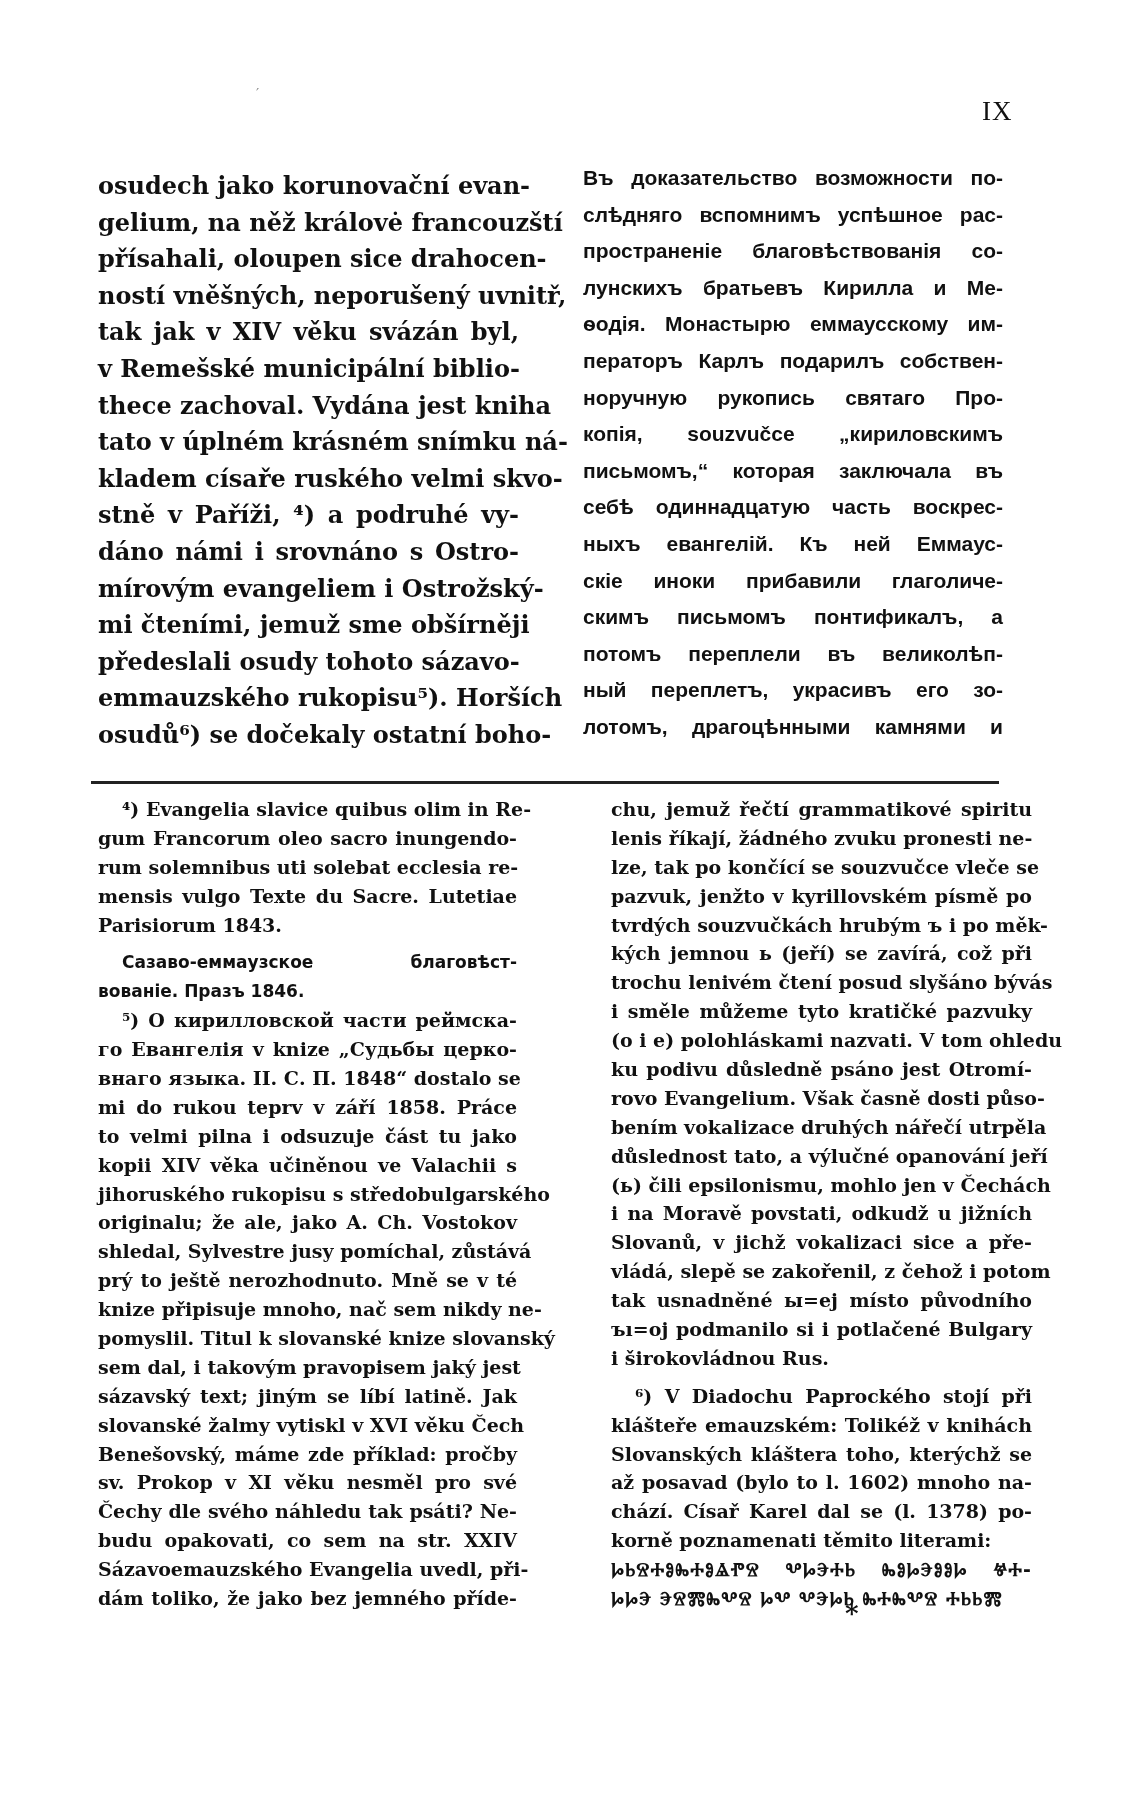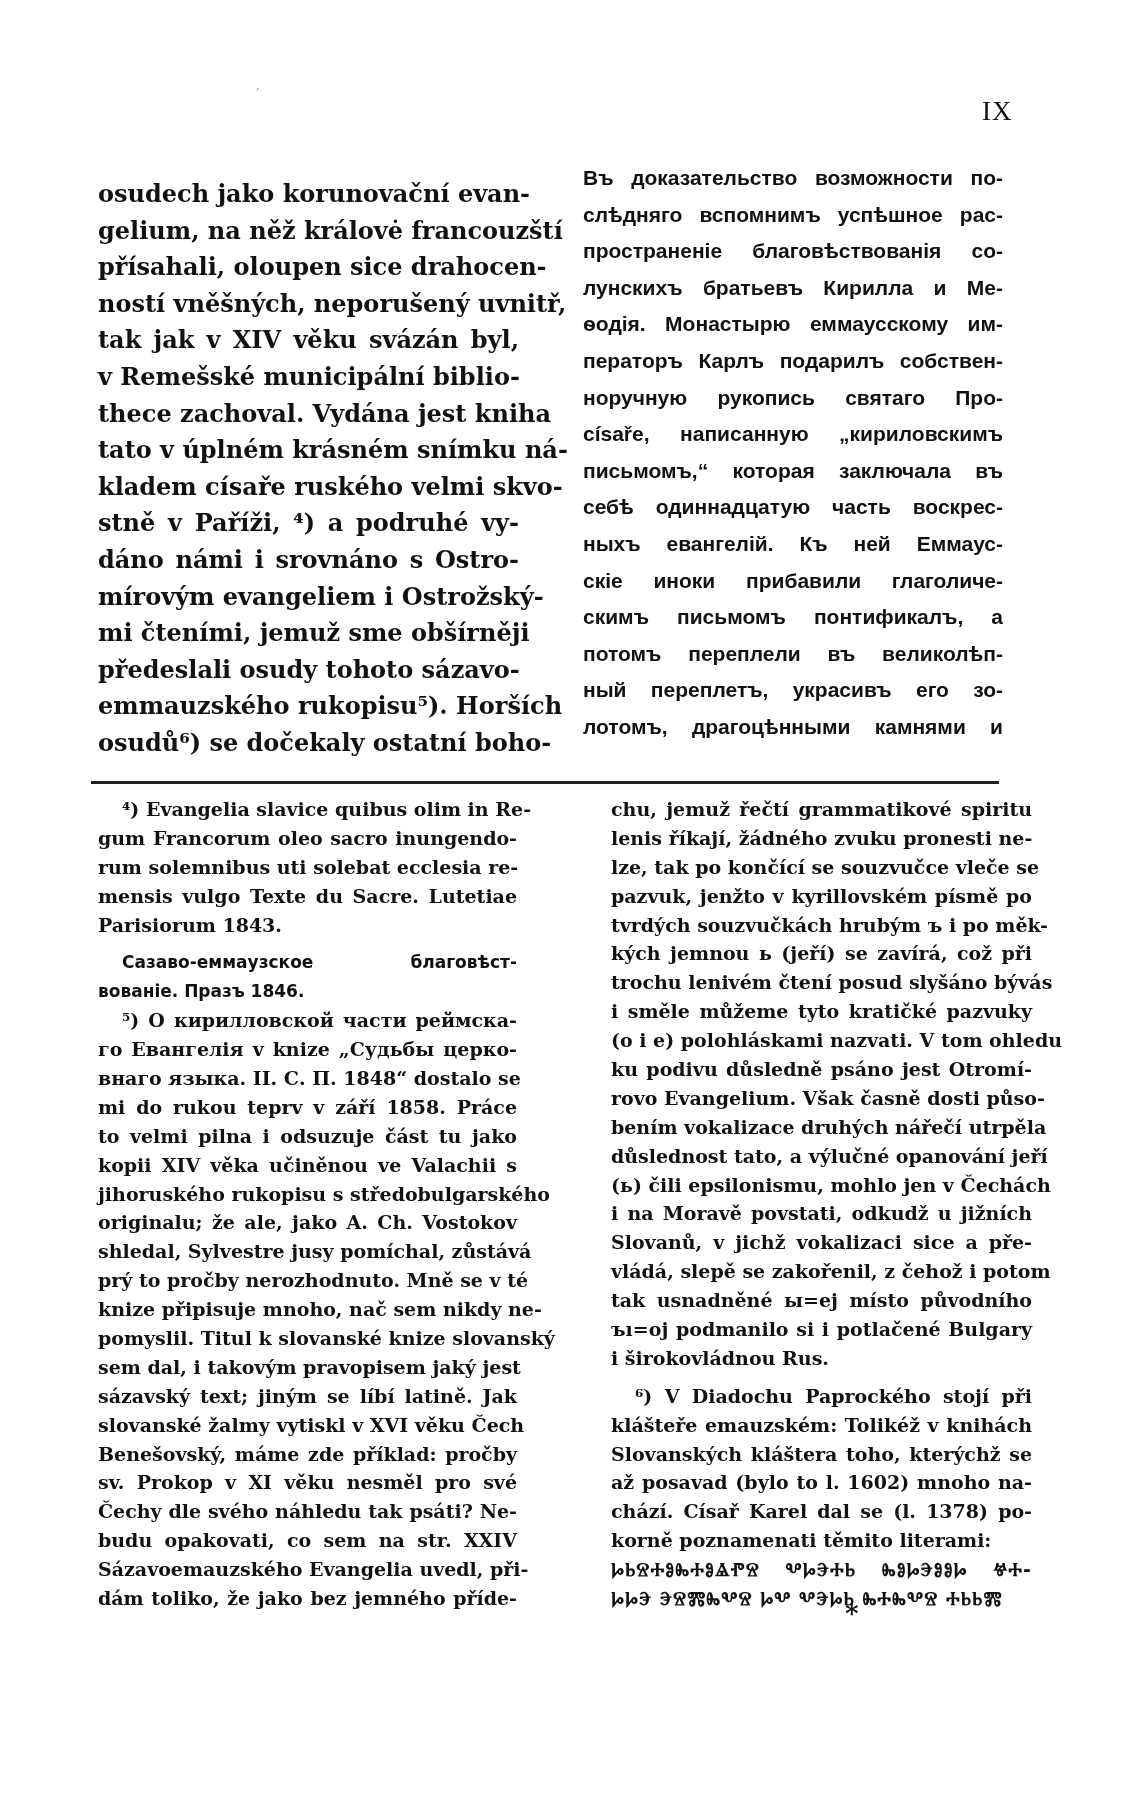--- a/index.html
+++ b/index.html
@@ -2,21 +2,21 @@
 <html><head>
 <meta charset="utf-8">
 <style>
   html, body { margin: 0; padding: 0; background: #ffffff; }
   body { width: 1140px; height: 1808px; position: relative; overflow: hidden;
          font-family: "DejaVu Serif", "Liberation Serif", serif; color: #111; }
   .page-num { position: absolute; left: 982px; top: 96px; font-size: 27px;
               font-family: "Liberation Serif", serif; letter-spacing: 1px; }
   .stray { position: absolute; color: #888; font-size: 14px; }
   .col { position: absolute; }
-  .main-left { left: 98px; top: 176px; width: 421px; }
+  .main-left { left: 98px; top: 168px; width: 421px; }
   .main-right { left: 583px; top: 160px; width: 420px; }
   .main-line { display: block; height: 36.6px; line-height: 36.6px; font-size: 24px;
                white-space: nowrap; text-align: justify; text-align-last: justify; font-weight: 600; }
   .main-right .main-line { font-family: Liberation Sans, sans-serif;
                font-size: 21px; font-weight: 700; }
   .rule { position: absolute; left: 91px; top: 781px; width: 908px; height: 3px; background: #222; }
   .notes-left { left: 98px; top: 795px; width: 419px; }
   .notes-right { left: 582px; top: 795px; width: 421px; margin-left: 29px; }
   .note-line { display: block; height: 28.9px; line-height: 28.9px; font-size: 19px;
                white-space: nowrap; text-align: justify; text-align-last: justify; font-weight: 700; }
@@ -52,21 +52,21 @@
     <span class="main-line">osudů⁶) se dočekaly ostatní boho-</span>
   </div>
 <div class="col main-right" id="main-right">
     <span class="main-line">Въ доказательство возможности по-</span>
     <span class="main-line">слѣдняго вспомнимъ успѣшное рас-</span>
     <span class="main-line">пространеніе благовѣствованія со-</span>
     <span class="main-line">лунскихъ братьевъ Кирилла и Ме-</span>
     <span class="main-line">ѳодія. Монастырю еммаусскому им-</span>
     <span class="main-line">ператоръ Карлъ подарилъ собствен-</span>
     <span class="main-line">норучную рукопись святаго Про-</span>
-    <span class="main-line">císaře, написанную „кириловскимъ</span>
+    <span class="main-line">копія, souzvučce „кириловскимъ</span>
     <span class="main-line">письмомъ,“ которая заключала въ</span>
     <span class="main-line">себѣ одиннадцатую часть воскрес-</span>
     <span class="main-line">ныхъ евангелій. Къ ней Еммаус-</span>
     <span class="main-line">скіе иноки прибавили глаголиче-</span>
     <span class="main-line">скимъ письмомъ понтификалъ, а</span>
     <span class="main-line">потомъ переплели въ великолѣп-</span>
     <span class="main-line">ный переплетъ, украсивъ его зо-</span>
     <span class="main-line">лотомъ, драгоцѣнными камнями и</span>
   </div>
 
@@ -82,21 +82,21 @@
     <span class="note-line last cyr-note">вованіе. Празъ 1846.</span>
     <span class="note-line indent">⁵) О кирилловской части реймска-</span>
     <span class="note-line">го Евангелія v knize „Судьбы церко-</span>
     <span class="note-line">внаго языка. II. С. П. 1848“ dostalo se</span>
     <span class="note-line">mi do rukou teprv v září 1858. Práce</span>
     <span class="note-line">to velmi pilna i odsuzuje část tu jako</span>
     <span class="note-line">kopii XIV věka učiněnou ve Valachii s</span>
     <span class="note-line">jihoruského rukopisu s středobulgarského</span>
     <span class="note-line">originalu; že ale, jako A. Ch. Vostokov</span>
     <span class="note-line">shledal, Sylvestre jusy pomíchal, zůstává</span>
-    <span class="note-line">prý to pročby nerozhodnuto. Mně se v té</span>
+    <span class="note-line">prý to ještě nerozhodnuto. Mně se v té</span>
     <span class="note-line">knize připisuje mnoho, nač sem nikdy ne-</span>
     <span class="note-line">pomyslil. Titul k slovanské knize slovanský</span>
     <span class="note-line">sem dal, i takovým pravopisem jaký jest</span>
     <span class="note-line">sázavský text; jiným se líbí latině. Jak</span>
     <span class="note-line">slovanské žalmy vytiskl v XVI věku Čech</span>
     <span class="note-line">Benešovský, máme zde příklad: pročby</span>
     <span class="note-line">sv. Prokop v XI věku nesměl pro své</span>
     <span class="note-line">Čechy dle svého náhledu tak psáti? Ne-</span>
     <span class="note-line">budu opakovati, co sem na str. XXIV</span>
     <span class="note-line">Sázavoemauzského Evangelia uvedl, při-</span>

